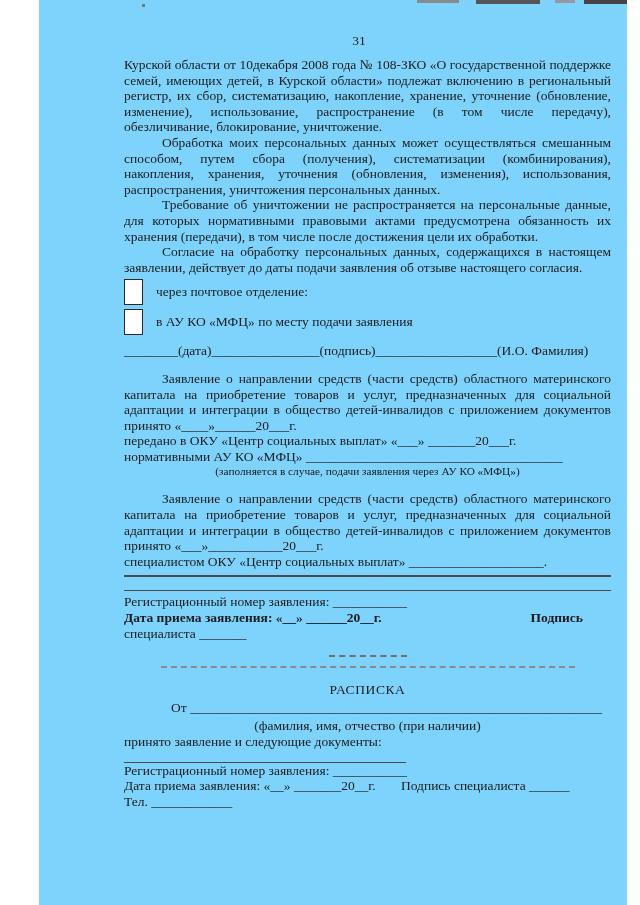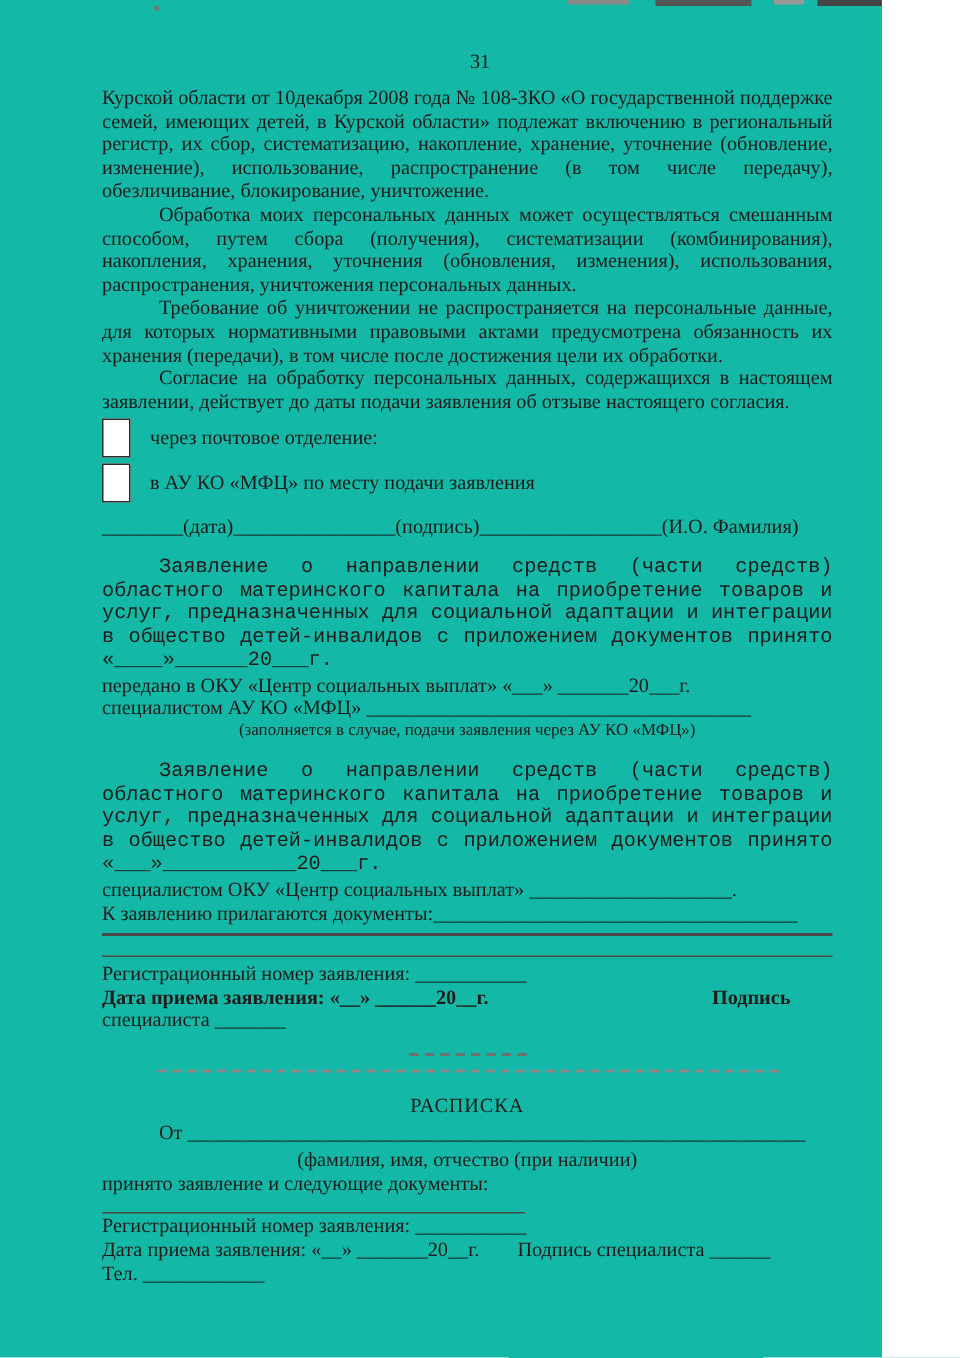--- a/index.html
+++ b/index.html
@@ -1,74 +1,74 @@
 <!DOCTYPE html>
 <html><head>
 <meta charset="utf-8">
 <style>
   html,body { margin:0; padding:0; background:#ffffff; }
   body {
     width:640px; height:905px;
     font-family:"Liberation Serif", serif;
     color:#1b1b1b;
   }
-  .page { position:relative; width:588px; height:905px; overflow:hidden; background:#14b8a6; }
+  .page { position:relative; width:588px; height:905px; overflow:hidden; background:#7dd3fc;margin-left:39px; }
 
   
   .artifact { position:absolute; background:#666; }
   .a1 { left:103px; top:4px;  width:3px;  height:3px; background:#777; }
   .a2 { left:378px; top:0;    width:42px; height:3px; background:#8a8a8a; }
   .a3 { left:437px; top:0;    width:64px; height:4px; background:#555; }
   .a4 { left:516px; top:0;    width:20px; height:3px; background:#999; }
   .a5 { left:545px; top:0;    width:57px; height:4px; background:#444; }
   .a6 { left:610px; top:1px;  width:30px; height:3px; background:#6f6f6f; }
 
   .page-number {
     position:absolute; top:33px; left:0; width:640px;
     text-align:center; font-size:13.5px;
   }
 
   .content {
-    position:absolute; left:68px; top:57px; width:487px;
+    position:absolute; left:85px; top:57px; width:487px;
     font-size:13.5px; line-height:15.6px;
   }
 
   .para { margin:0; text-align:justify; text-indent:38px; }
   .noindent { text-indent:0; }
 
   .check-row { display:flex; align-items:center; margin-top:3px; height:27px; }
   .checkbox {
     box-sizing:border-box; width:19px; height:26px;
     border:1.6px solid #2a2a2a; background:#fff; margin-right:13px; flex:0 0 auto;
   }
   .check-label { white-space:nowrap; }
 
   .signature-row { margin-top:8px; white-space:nowrap; }
 
   .line { margin:0; white-space:nowrap; }
-  .mt12 { margin-top:12px;font-family:Liberation Mono, monospace; }
+  .mt12 { margin-top:12px; }
   .note { font-size:11.3px; line-height:15px; white-space:nowrap;text-align:center; }
 
   .rule  { border-top:2px solid #4a4a4a; height:0; }
   .rule.r1 { margin-top:6px; }
   .rule.r2 { margin-top:13px; border-top-width:1.5px; }
   .rule.half { width:282px; margin-top:12px; border-top-width:1.5px; }
 
   .row-between { display:flex; justify-content:space-between; padding-right:28px;font-weight:bold; }
   .row { white-space:nowrap; }
   .gap-left { display:inline-block; margin-left:22px; }
 
   .dash { height:0; border-top:2px dashed #8a8a8a; }
   .dash.short { width:78px;  margin:14px auto 0; border-top-color:#6f6f6f; }
   .dash.long  { width:414px; margin:9px auto 0; }
 
   .center { text-align:center; }
   .caption { margin-top:3px; }
   .title { margin-top:14px; letter-spacing:0.6px; }
-  .indent { text-indent:38px; }
+  .indent { text-indent:38px;text-align:center; }
 </style>
 </head>
 <body>
 
 <div class="page">
 
   <div class="artifact a1"></div>
   <div class="artifact a2"></div>
   <div class="artifact a3"></div>
   <div class="artifact a4"></div>
@@ -92,26 +92,25 @@
       <span class="checkbox"></span>
       <span class="check-label">в АУ КО «МФЦ» по месту подачи заявления</span>
     </div>
 
     <div class="signature-row">
       <span>________(дата)</span><span>________________(подпись)</span><span>__________________(И.О. Фамилия)</span>
     </div>
 
     <p class="para mt12">Заявление о направлении средств (части средств) областного материнского капитала на приобретение товаров и услуг, предназначенных для социальной адаптации и интеграции в общество детей-инвалидов с приложением документов принято «____»______20___г.</p>
     <div class="line">передано в ОКУ «Центр социальных выплат» «___» _______20___г.</div>
-    <div class="line">специалистом АУ КО «МФЦ» ______________________________________</div>
+    <div class="line">нормативными АУ КО «МФЦ» ______________________________________</div>
     <div class="note">(заполняется в случае, подачи заявления через АУ КО «МФЦ»)</div>
 
     <p class="para mt12">Заявление о направлении средств (части средств) областного материнского капитала на приобретение товаров и услуг, предназначенных для социальной адаптации и интеграции в общество детей-инвалидов с приложением документов принято «___»___________20___г.</p>
     <div class="line">специалистом ОКУ «Центр социальных выплат» ____________________.</div>
-    <div class="line">К заявлению прилагаются документы:____________________________________</div>
 
     <div class="rule r1"></div>
     <div class="rule r2"></div>
 
     <div class="line" style="margin-top:3px;">Регистрационный номер заявления: ___________</div>
     <div class="row-between">
       <span>Дата приема заявления: «__» ______20__г.</span>
       <span>Подпись</span>
     </div>
     <div class="line">специалиста _______</div>

